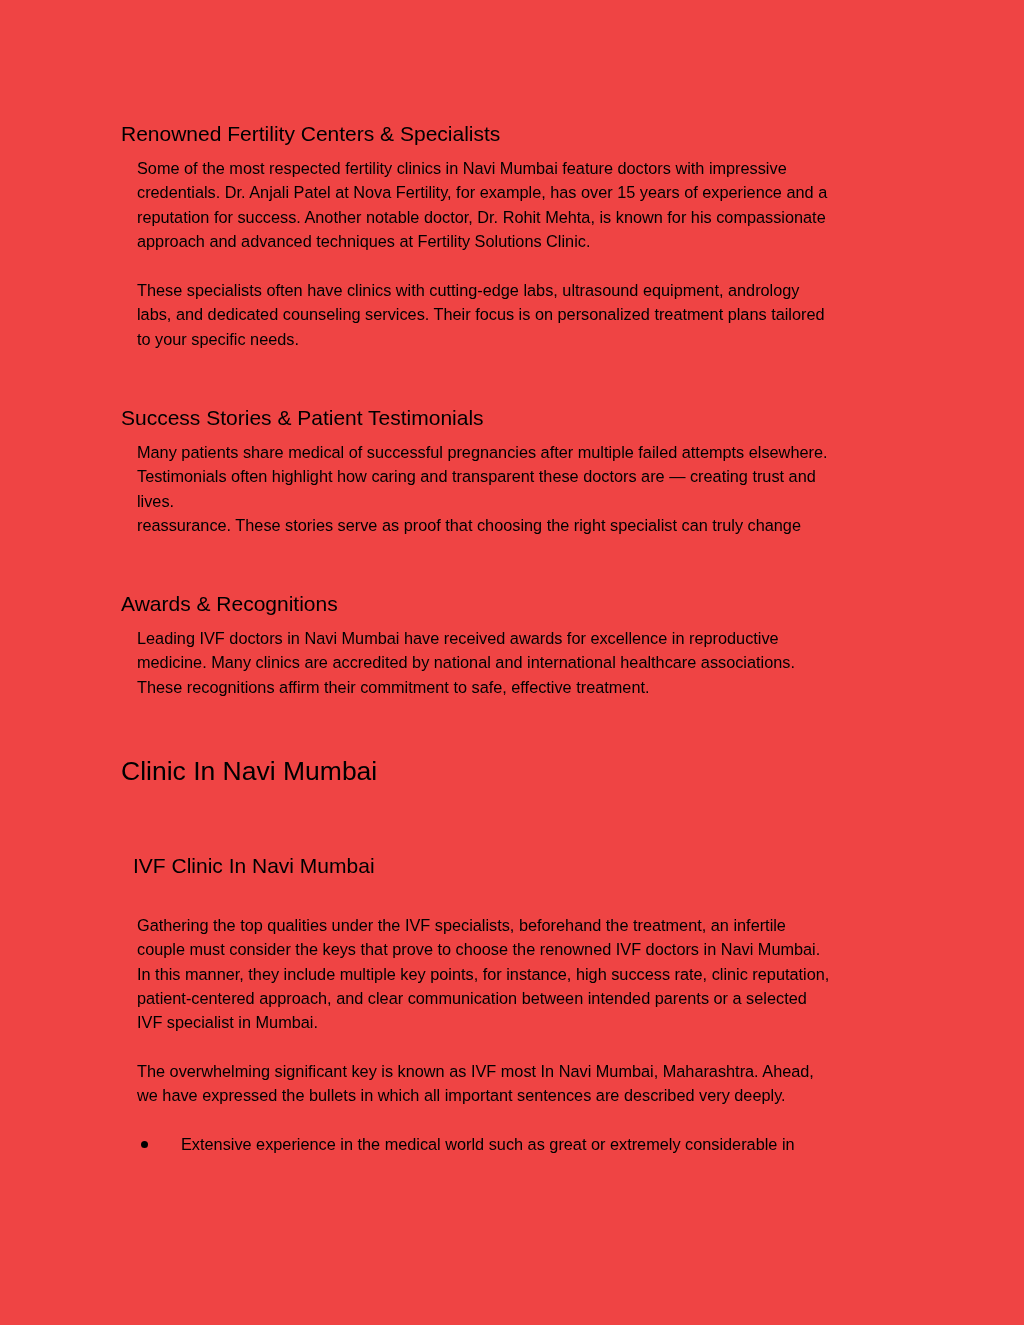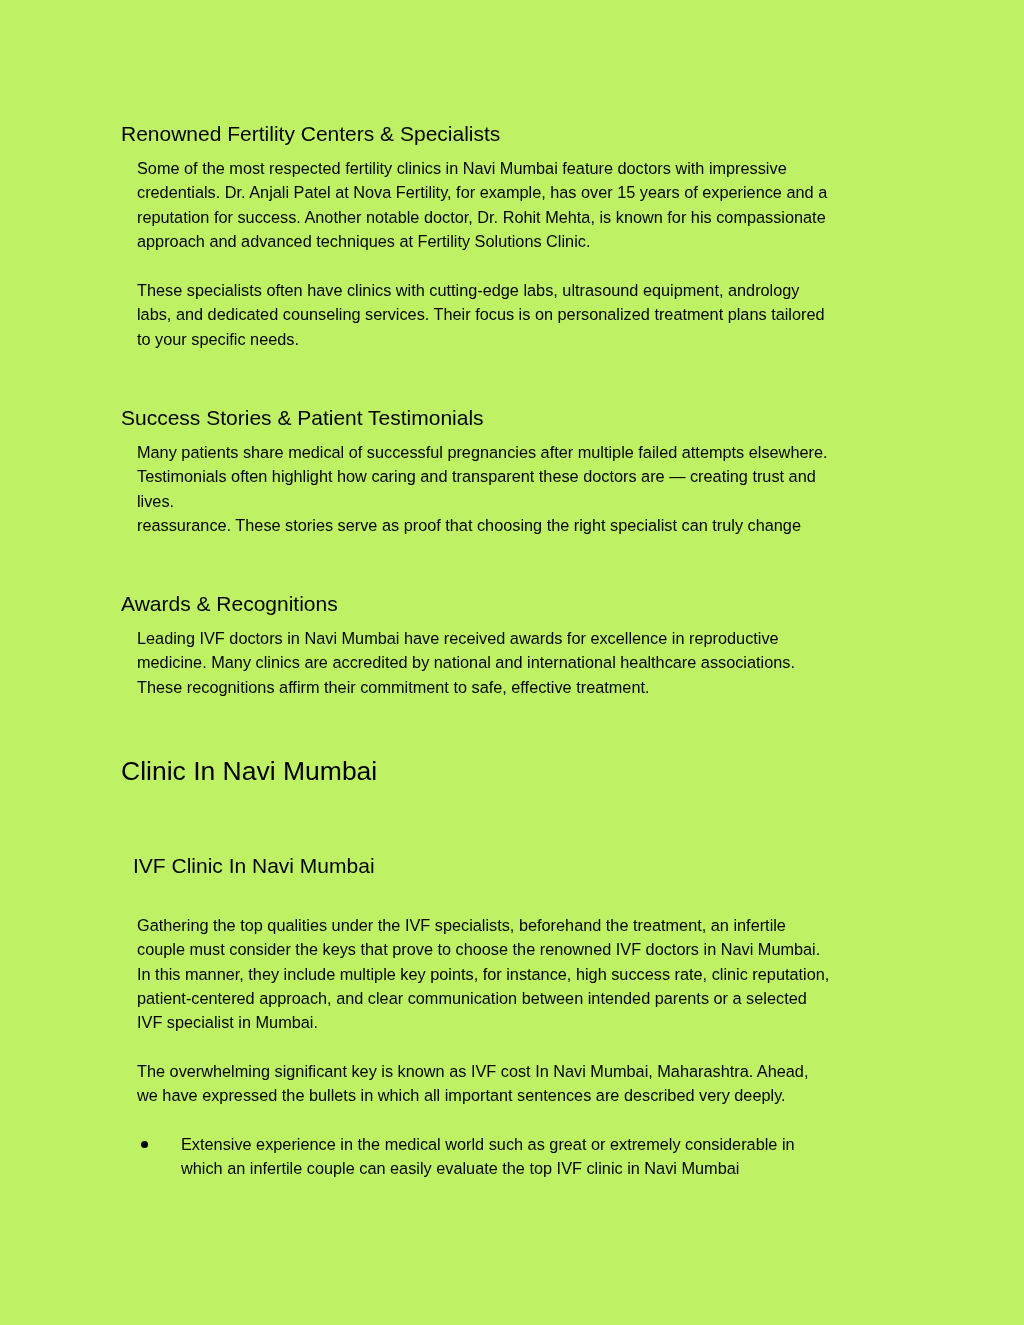--- a/index.html
+++ b/index.html
@@ -14,21 +14,21 @@
       overflow: hidden;
       font-family: "Liberation Sans", sans-serif;
       color: #000000;
     }
     .page {
       position: absolute;
       left: 0;
       top: 0;
       width: 1024px;
       height: 1325px;
-      background: #bef264;
+      background: #ef4444;
     }
     .block {
       position: absolute;
       left: 121px;
       width: 790px;
       margin: 0;
     }
     .h3 {
       font-size: 21px;
       line-height: 26px;
@@ -126,25 +126,24 @@
 
   <p class="block p" style="top:913px;">
     <span class="line">Gathering the top qualities under the IVF specialists, beforehand the treatment, an infertile</span>
     <span class="line">couple must consider the keys that prove to choose the renowned IVF doctors in Navi Mumbai.</span>
     <span class="line">In this manner, they include multiple key points, for instance, high success rate, clinic reputation,</span>
     <span class="line">patient-centered approach, and clear communication between intended parents or a selected</span>
     <span class="line">IVF specialist in Mumbai.</span>
   </p>
 
   <p class="block p" style="top:1059px;">
-    <span class="line">The overwhelming significant key is known as IVF cost In Navi Mumbai, Maharashtra. Ahead,</span>
+    <span class="line">The overwhelming significant key is known as IVF most In Navi Mumbai, Maharashtra. Ahead,</span>
     <span class="line">we have expressed the bullets in which all important sentences are described very deeply.</span>
   </p>
 
   <ul class="bullet-list" style="top:1132px;">
     <li class="bullet-item">
       <span class="bullet-dot"></span>
       <span class="line">Extensive experience in the medical world such as great or extremely considerable in</span>
-      <span class="line">which an infertile couple can easily evaluate the top IVF clinic in Navi Mumbai</span>
     </li>
   </ul>
 
 </div>
 
 </body></html>

